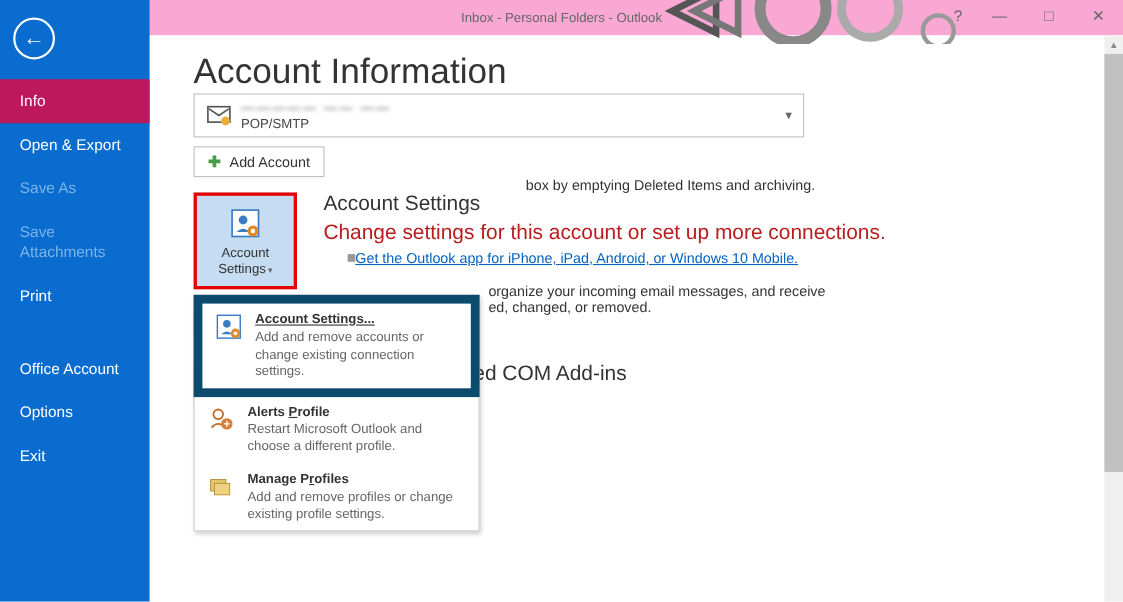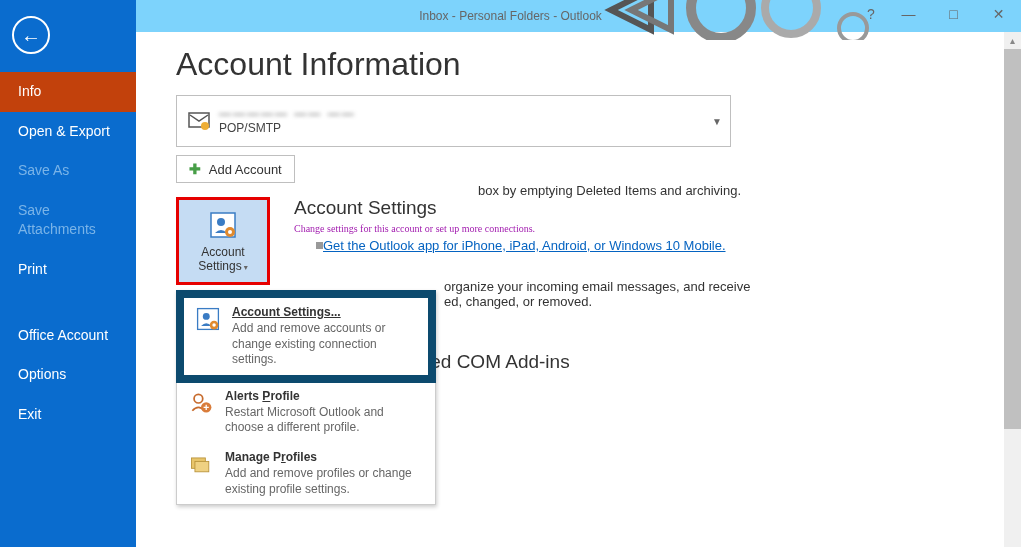--- a/index.html
+++ b/index.html
@@ -1,57 +1,57 @@
 <!DOCTYPE html>
 <html><head>
   <meta charset="utf-8">
   <style>
     * { margin: 0; padding: 0; box-sizing: border-box; font-family: "Segoe UI", sans-serif; }
     body { width: 1021px; height: 547px; overflow: hidden; background: #fff; position: relative; }
     
-    .titlebar { height: 32px; display: flex; align-items: center; justify-content: center; position: relative; background: #7dd3fc; }
+    .titlebar { height: 32px; display: flex; align-items: center; justify-content: center; position: relative; background: #f9a8d4; }
     .titlebar-bg { position: absolute; right: 150px; top: -20px; width: 280px; height: 60px; z-index: 0; }
     .title-text { font-size: 12px; color: #666; z-index: 1; }
     .titlebar-controls { position: absolute; right: 0; top: 0; display: flex; z-index: 2; }
     .titlebar-btn { width: 45px; height: 28px; display: flex; align-items: center; justify-content: center; cursor: pointer; color: #666; font-size: 14px; }
     .help-btn { width: 30px; }
     
     .main-area { display: flex; height: calc(100% - 32px); }
     
     .sidebar { width: 136px; background: #0a6cce; color: #fff; padding-top: 4px; height: calc(100% + 32px); margin-top: -32px; position: relative; z-index: 3; }
     .back-btn { width: 38px; height: 38px; border: 2px solid #fff; border-radius: 50%; display: flex; align-items: center; justify-content: center; margin: 12px 0 18px 12px; cursor: pointer; }
     .back-arrow { font-size: 20px; color: #fff; }
     .sidebar-item { padding: 10px 18px; font-size: 14px; cursor: pointer; line-height: 1.4; }
-    .sidebar-item.selected { background: #c2410c; }
+    .sidebar-item.selected { background: #be185d; }
     .sidebar-item.disabled { color: #7ab4e8; cursor: default; }
     .sidebar-gap { height: 26px; }
     
     .content { flex: 1; padding: 14px 40px 0 40px; position: relative; overflow: hidden; }
-    .page-title { font-size: 32px; font-weight: 300; color: #333; margin-bottom: 12px; }
-    
-    .account-dropdown { width: 555px; height: 52px; border: 1px solid #bfbfbf; display: flex; align-items: center; padding: 4px 8px; margin-bottom: 8px; justify-content: space-between; cursor: pointer; }
+    .page-title { font-size: 32px; font-weight: 300; color: #333; margin-bottom: 2px; }
+    
+    .account-dropdown { width: 555px; height: 40px; border: 1px solid #bfbfbf; display: flex; align-items: center; padding: 4px 8px; margin-bottom: 8px; justify-content: space-between; cursor: pointer; }
     .account-icon { width: 28px; height: 28px; display: flex; align-items: center; justify-content: center; margin-right: 6px; }
     .account-dd-text { display: flex; flex-direction: column; font-size: 11px; flex: 1; }
     .account-dd-name { filter: blur(2px); color: #333; font-size: 12px; letter-spacing: 2px; }
     .account-dd-proto { color: #444; font-size: 12px; }
     .dd-caret { color: #666; font-size: 10px; }
     
     .add-account-btn { border: 1px solid #bfbfbf; padding: 5px 12px; font-size: 13px; display: inline-flex; align-items: center; gap: 8px; cursor: pointer; color: #333; margin-bottom: 14px; }
     .plus-icon { color: #479e47; font-weight: bold; font-size: 14px; }
     
     .section-row { display: flex; gap: 24px; margin-bottom: 8px; position: relative; }
     .section-tile { width: 94px; height: 88px; border: 1px solid #bfbfbf; display: flex; flex-direction: column; align-items: center; justify-content: center; cursor: pointer; font-size: 12px; text-align: center; padding: 6px 4px; gap: 4px; }
     .section-tile.highlighted { border: 3px solid #e60000; background: #c5dcf3; }
     .tile-icon { width: 32px; height: 32px; display: flex; align-items: center; justify-content: center; }
     .tile-label { line-height: 1.2; color: #333; }
     .tile-caret { font-size: 8px; color: #666; margin-left: 2px; }
     
     .section-body { flex: 1; }
     .section-heading { font-size: 19px; color: #333; margin-bottom: 4px; font-weight: 400; }
-    .section-desc { font-size: 10px; color: #a21caf; margin-bottom: 4px; font-family: Liberation Serif, serif; }
+    .section-desc { font-size: 19px; color: #b91c1c; margin-bottom: 4px; }
     .section-bullet { display: flex; align-items: center; margin-left: 22px; }
     .bullet-square { width: 7px; height: 7px; background: #999; }
     .section-link { color: #0563c1; font-size: 13px; text-decoration: underline; cursor: pointer; }
     
     .dropdown-menu { position: absolute; left: 0; top: 93px; width: 260px; background: #fff; border: 1px solid #ccc; box-shadow: 1px 2px 4px rgba(0,0,0,0.2); z-index: 20; }
     .dropdown-item { display: flex; padding: 7px 10px; gap: 10px; cursor: pointer; }
     .dropdown-item.highlighted { border: 8px solid #0c4a6e; margin: -1px; position: relative; }
     .dd-icon { width: 28px; height: 28px; flex-shrink: 0; display: flex; align-items: center; justify-content: center; }
     .dd-text { display: flex; flex-direction: column; font-size: 12px; }
     .dd-title { font-weight: 600; color: #333; margin-bottom: 2px; }

